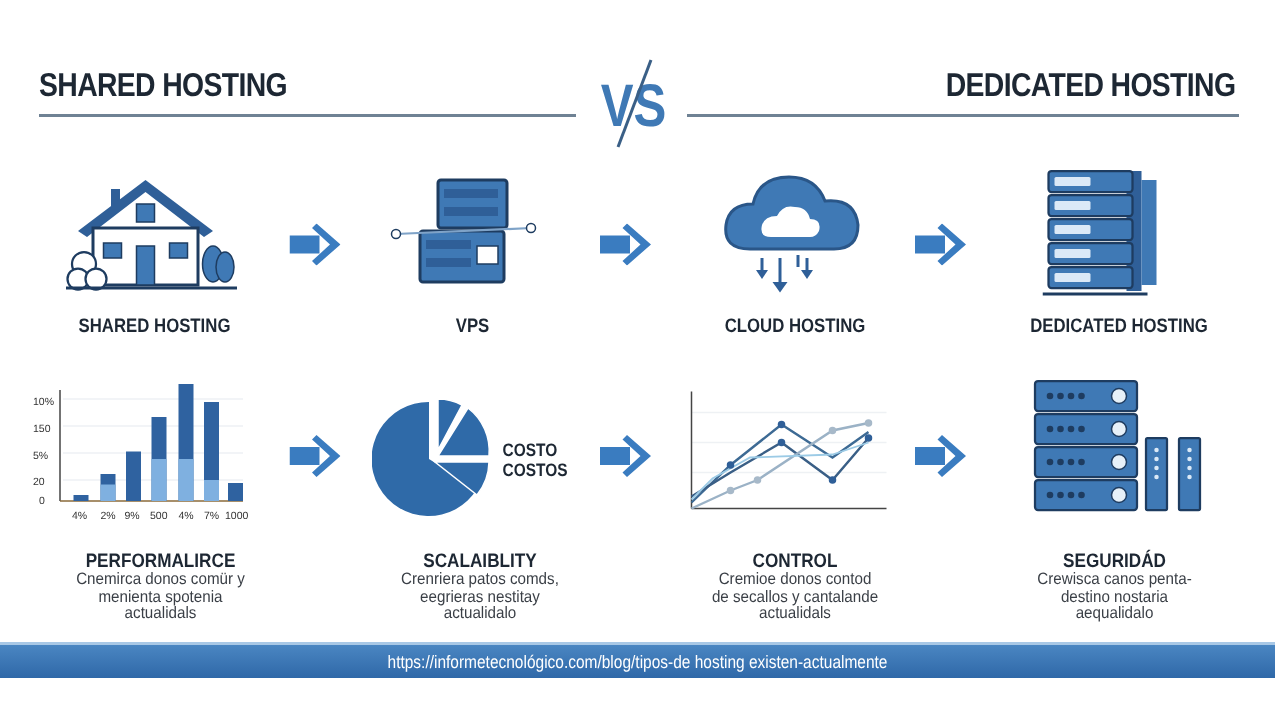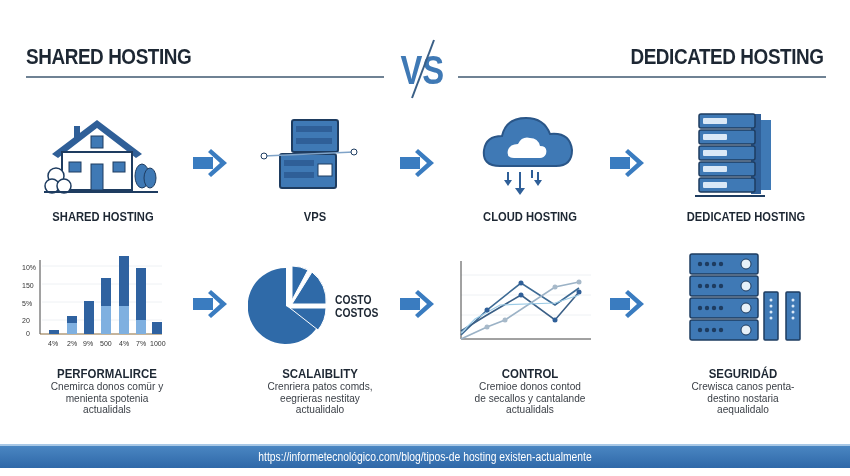--- a/index.html
+++ b/index.html
@@ -14,21 +14,21 @@
   #line-right { left: 458px; width: 368px; }
   #vs { position: absolute; left: 398px; top: 38px; width: 50px; height: 62px; }
   .step-icon { position: absolute; }
   .step-label { position: absolute; top: 209px; width: 150px; text-align: center; font-size: 13px; font-weight: 700; color: #1d2733; transform: scaleX(0.86); }
 
   .arrow { position: absolute; width: 34px; height: 28px; }
 
   .feat-title { position: absolute; top: 366px; width: 180px; text-align: center; font-size: 13px; font-weight: 700; color: #1d2733; transform: scaleX(0.88); }
   .feat-desc { position: absolute; top: 381px; width: 180px; text-align: center; font-size: 11px; line-height: 11.5px; color: #3a3f46; transform: scaleX(0.92); }
 
-  #footer { position: absolute; left: 0; top: 444px; width: 850px; height: 24px; background: linear-gradient(#4a86c2, #2f68a8); border-top: 2px solid #a8c8e6; }
+  #footer { position: absolute; left: 0; top: 428px; width: 850px; height: 24px; background: linear-gradient(#4a86c2, #2f68a8); border-top: 2px solid #a8c8e6; }
   #footer-url { display: block; text-align: center; line-height: 22px; color: #ffffff; font-size: 12px; transform: scaleX(0.86); }
   #pie-label { position: absolute; left: 335px; top: 294px; font-size: 12px; font-weight: 700; color: #1d2733; line-height: 13px; transform: scaleX(0.86); transform-origin: left; }
 </style>
 </head>
 <body>
 
 <div id="hdr-left" class="hdr-title">SHARED HOSTING</div>
 <div id="line-left" class="hdr-line"></div>
 <svg id="vs" viewBox="0 0 50 62">
   <text x="3" y="46" font-family="Liberation Sans, sans-serif" font-weight="700" font-size="40" fill="#3f79b5" transform="scale(0.82,1)">VS</text>

